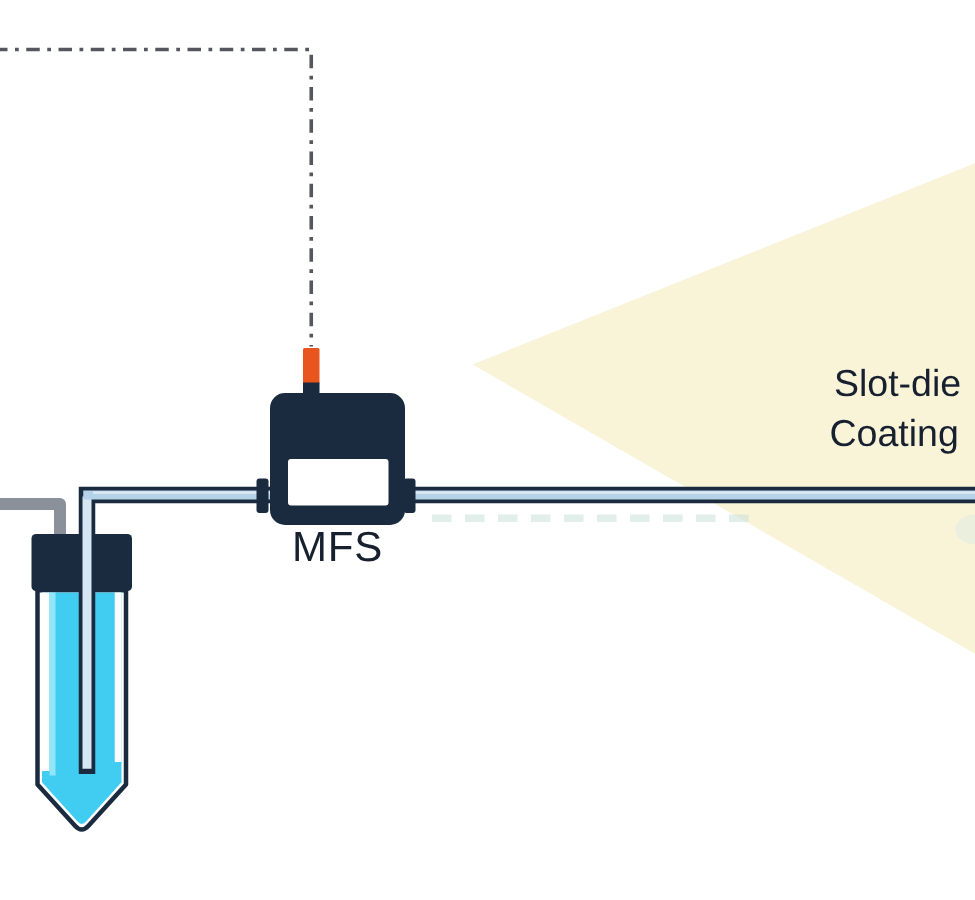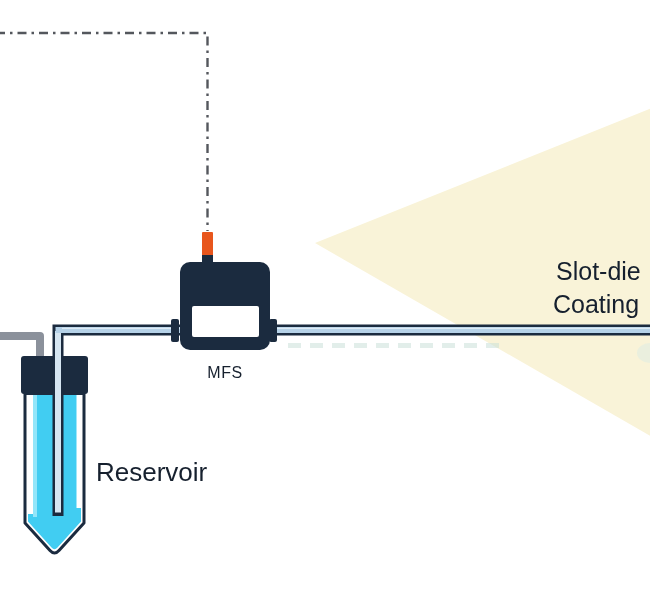--- a/index.html
+++ b/index.html
@@ -30,28 +30,27 @@
   }
   .stage svg {
     position: absolute;
     left: 0;
     top: 0;
   }
   .label {
     position: absolute;
     color: var(--text);
     white-space: nowrap;
-    margin-top: 15px;
   }
   .label-mfs {
     left: 180px;
     top: 349px;
     width: 90px;
     text-align: center;
-    font-size: 16px;
+    font-size: 28px;
     font-weight: 400;
     letter-spacing: 0.5px;
   }
   .label-reservoir {
     left: 96px;
     top: 442px;
     font-size: 26px;
     font-weight: 400;
   }
   .label-slotdie {
@@ -102,20 +101,19 @@
 
     <rect x="202" y="232" width="11" height="24" rx="1" style="fill:var(--orange);"></rect>
     <rect x="202" y="255" width="11" height="10" style="fill:var(--navy);"></rect>
 
     <rect x="180" y="262" width="90" height="88" rx="10" style="fill:var(--navy);"></rect>
     <rect x="192" y="306" width="67" height="31" rx="2" fill="#ffffff"></rect>
   </svg>
 
   <div class="label label-mfs">MFS</div>
 
-  <div class="label label-reservoir">Reservoir</div>
 
   <div class="label label-slotdie">
     <div class="line1">Slot-die</div>
     <div class="line2">Coating</div>
   </div>
 
 </div>
 
 </body></html>

